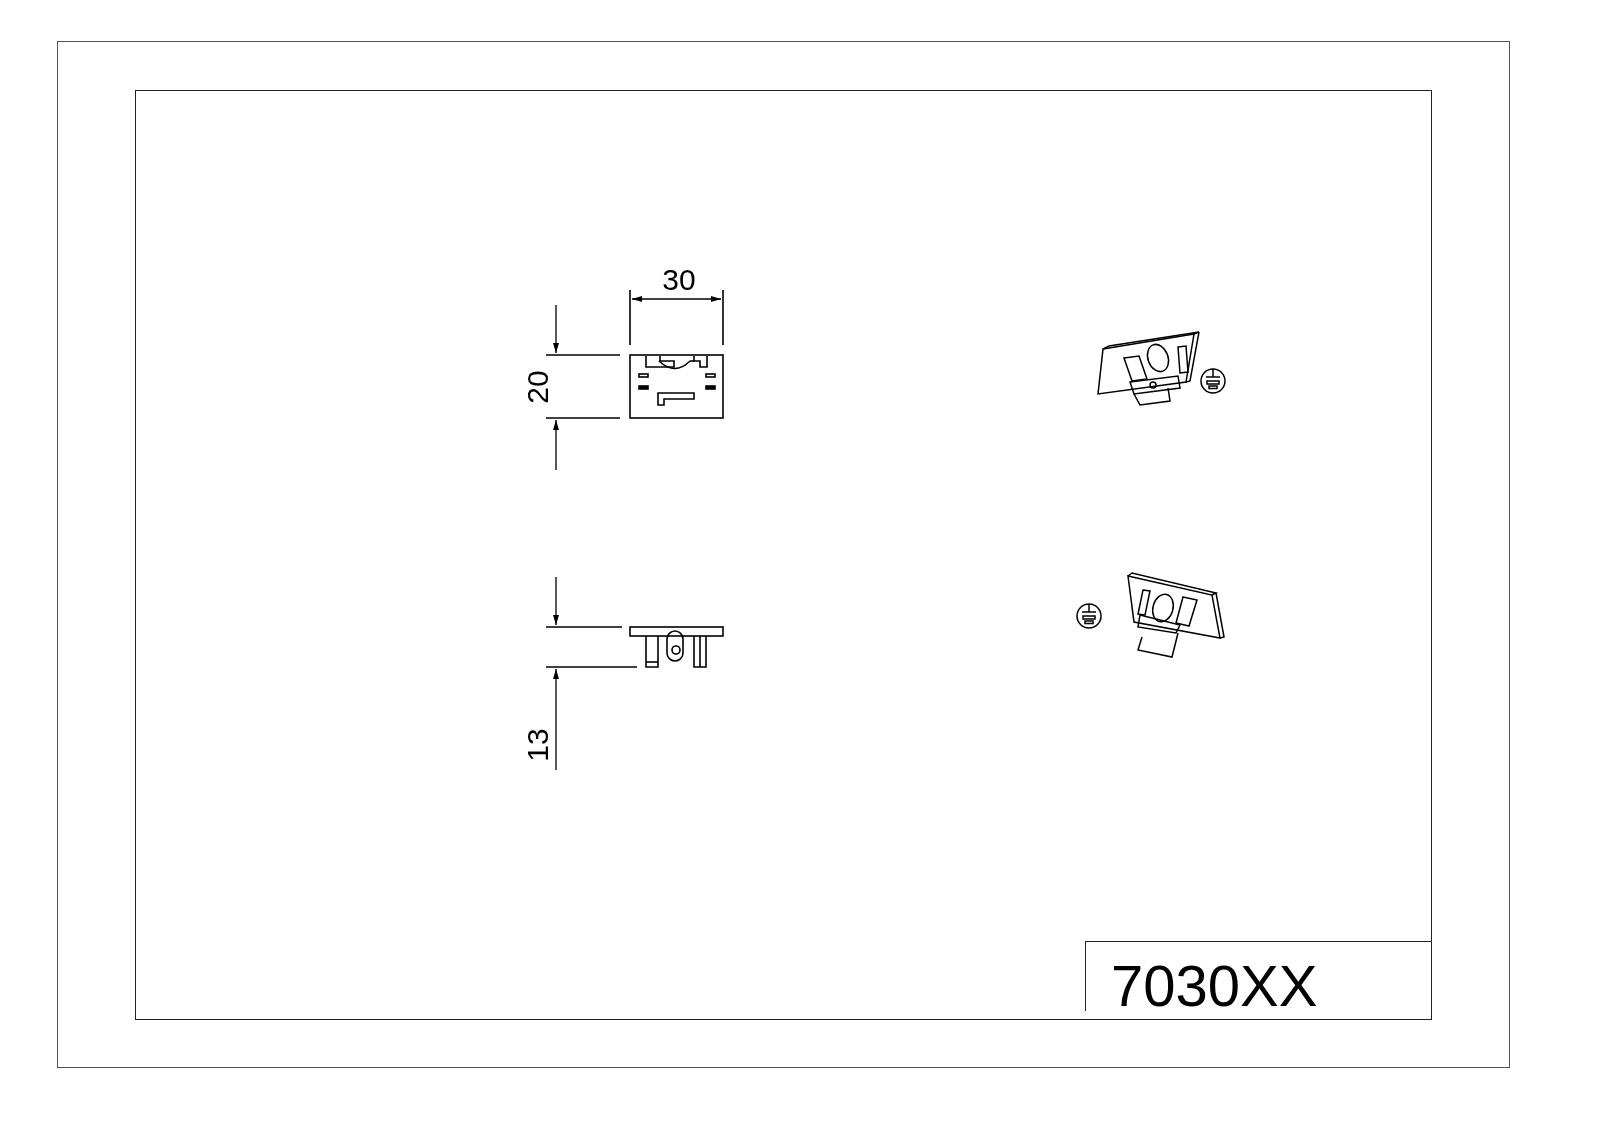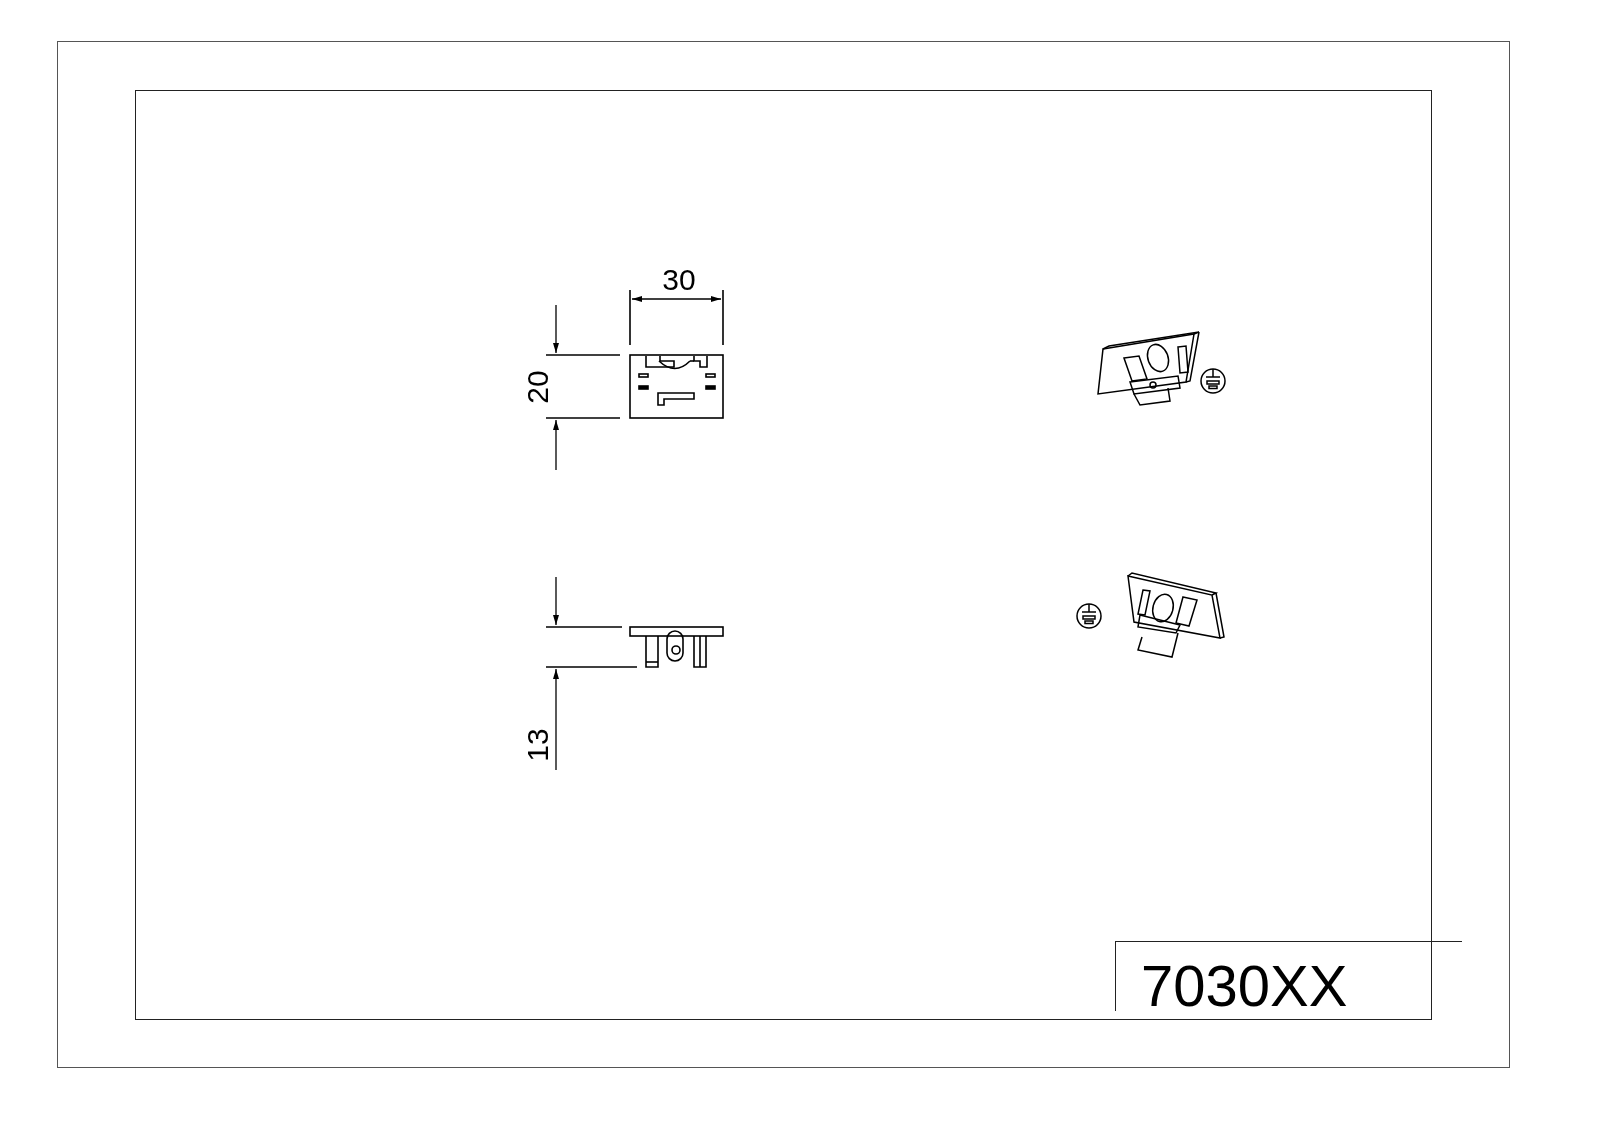--- a/index.html
+++ b/index.html
@@ -1,19 +1,19 @@
 <!DOCTYPE html>
 <html><head>
 <meta charset="utf-8">
 <style>
   html, body { margin: 0; padding: 0; background: #ffffff; }
   body { width: 1600px; height: 1131px; position: relative; overflow: hidden; font-family: "Liberation Sans", sans-serif; }
   .frame-outer { position: absolute; left: 57px; top: 41px; width: 1453px; height: 1027px; border: 1.5px solid #555; box-sizing: border-box; }
   .frame-inner { position: absolute; left: 135px; top: 90px; width: 1297px; height: 930px; border: 1.5px solid #222; box-sizing: border-box; }
-  .title-block { position: absolute; left: 1115px; top: 941px; width: 347px; height: 70px; border-left: 1.5px solid #222; border-top: 1.5px solid #222; box-sizing: border-box; }
+  .title-block { position: absolute; left: 1085px; top: 941px; width: 347px; height: 70px; border-left: 1.5px solid #222; border-top: 1.5px solid #222; box-sizing: border-box; }
   .title-text { position: absolute; left: 25px; top: 8px; font-size: 58px; color: #000; letter-spacing: 0px; line-height: 72px; }
   svg.drawing { position: absolute; left: 0; top: 0; }
   .dim-text { font-family: "Liberation Sans", sans-serif; font-size: 30px; fill: #000; }
 </style>
 </head>
 <body>
 
 <div class="frame-outer"></div>
 <div class="frame-inner"></div>
 

